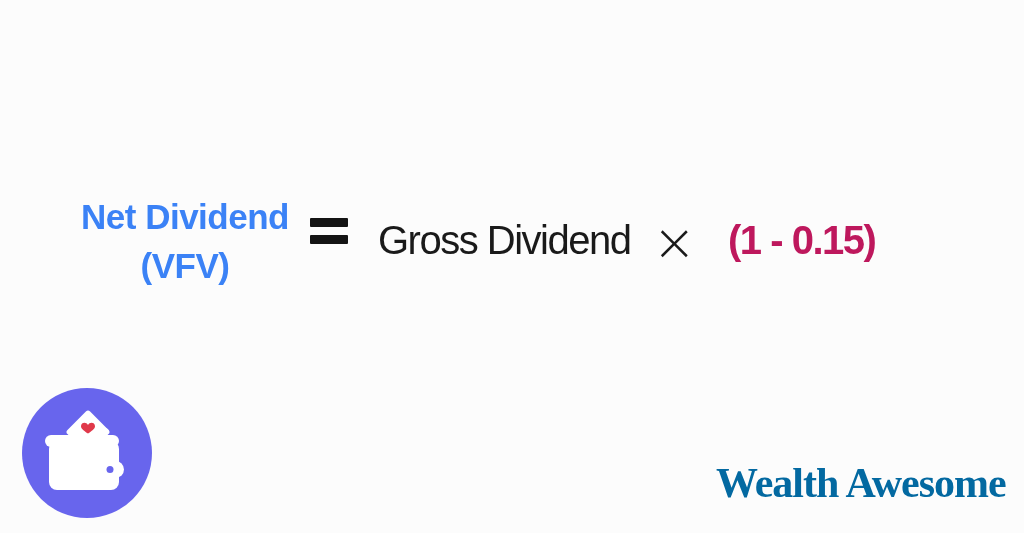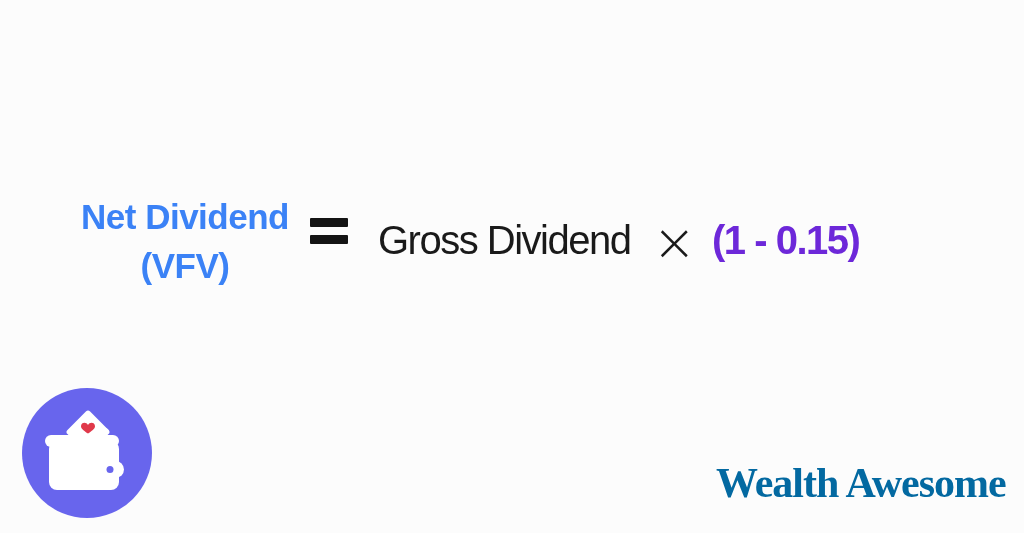--- a/index.html
+++ b/index.html
@@ -68,23 +68,23 @@
     font-size: 52px;
     font-weight: 300;
     color: #1a1a1a;
     line-height: 1;
     margin-left: 22px;
     transform: translateY(-2px);
   }
   .factor {
     font-size: 40px;
     font-weight: 800;
-    color: #6d28d9;
+    color: #be185d;
     letter-spacing: -1.5px;
-    margin-left: 16px;
+    margin-left: 32px;
   }
 
   
   .wallet-badge {
     position: absolute;
     left: 22px;
     top: 388px;
     width: 130px;
     height: 130px;
   }

